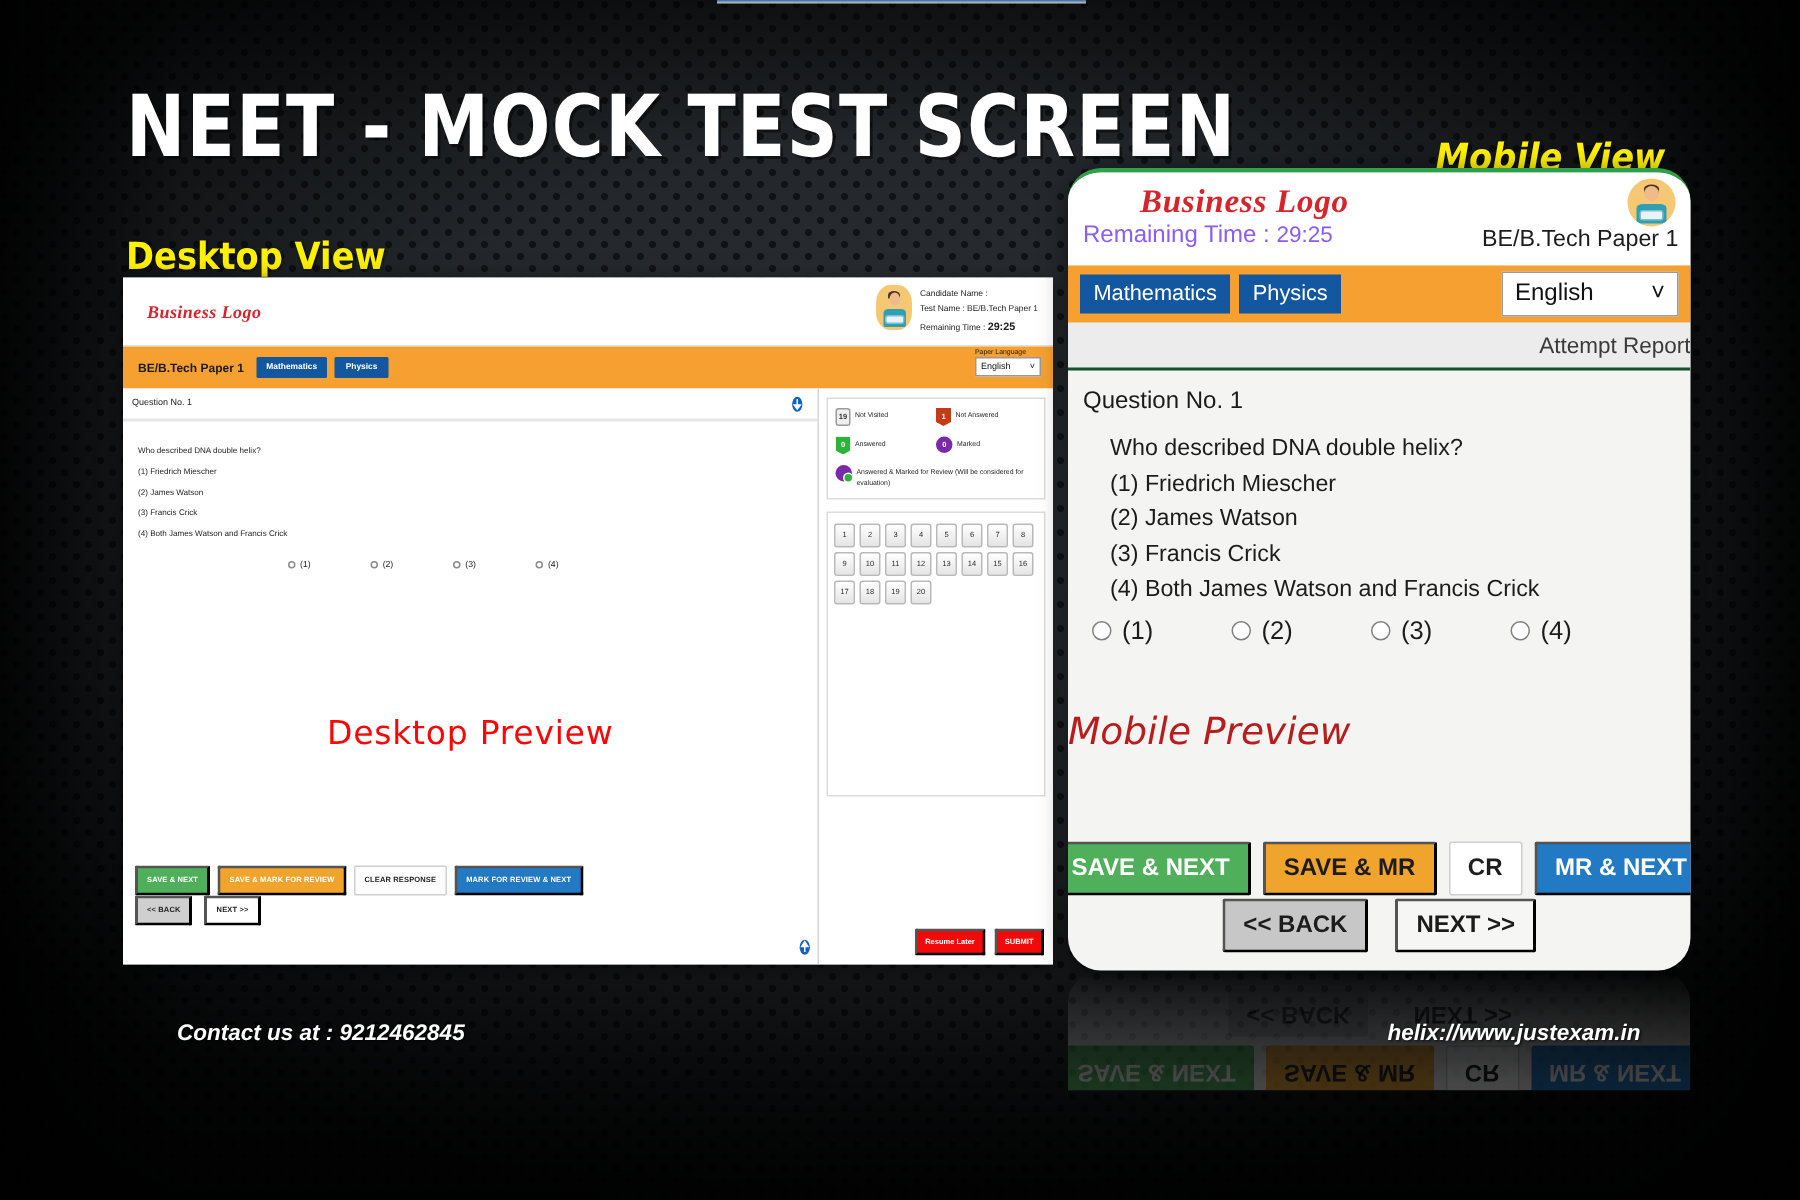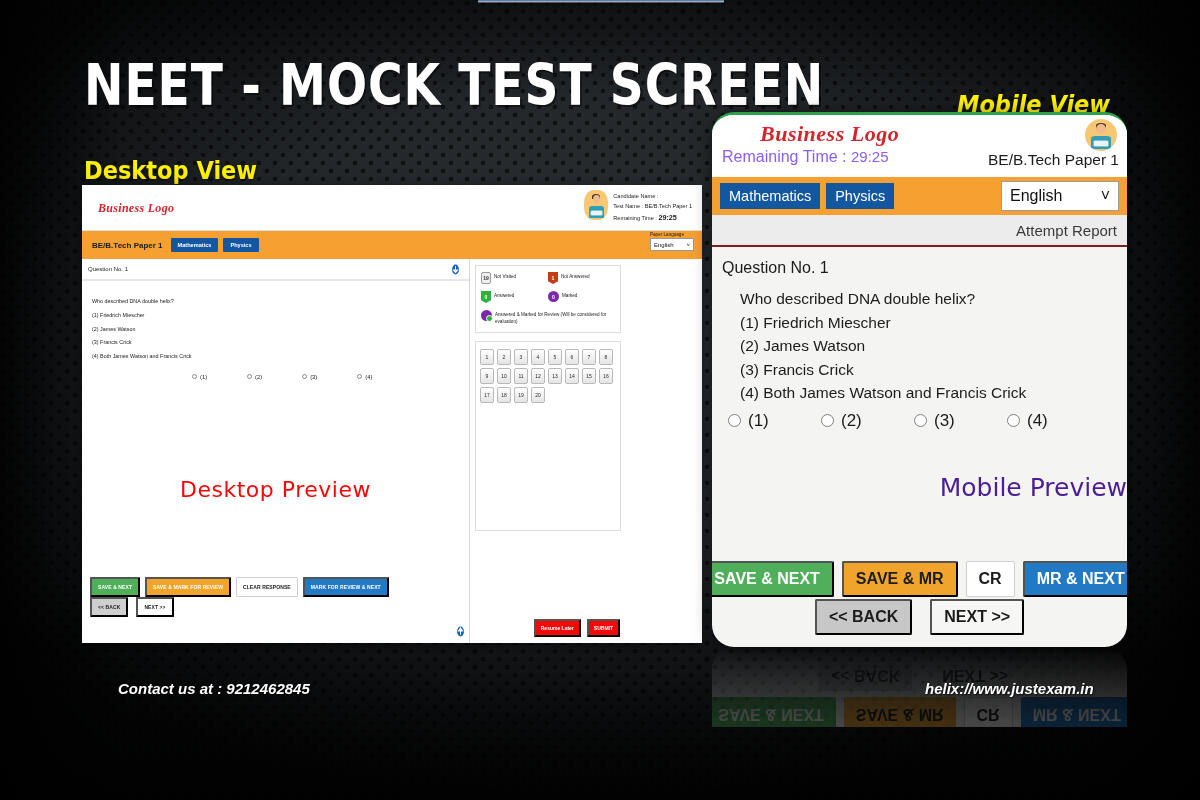--- a/index.html
+++ b/index.html
@@ -130,21 +130,21 @@
   }
   #d-lang-wrap { position: absolute; right: 8px; top: 1px; text-align: left; }
   #d-lang-label { font-size: 4.6px; color: #1a1a1a; }
   #d-lang-select {
     margin-top: 1px; width: 44px; height: 13px; background: #fff; border: 1px solid #999;
     font-size: 6px; display: flex; align-items: center; justify-content: space-between;
     padding: 0 3px; color: #111;
   }
 
   #d-body { display: flex; height: 384px; }
-  #d-left { width: 388px; border-right: 1px solid #d6d6d6; position: relative; background: #fff; }
+  #d-left { width: 464px; border-right: 1px solid #d6d6d6; position: relative; background: #fff; }
   #d-right { width: 156px; background: #fff; position: relative; padding: 6px 5px; }
 
   #d-qhead {
     height: 22px; display: flex; align-items: center; justify-content: space-between;
     padding: 0 8px 0 6px; border-bottom: 2px solid #e6e6e6;
     font-size: 6px; color: #222;
   }
   .arrow-icon { width: 11px; height: 11px; flex: none; }
 
   #d-qbody { padding: 14px 0 0 10px; }
@@ -251,38 +251,38 @@
     padding: 5px 9px; white-space: nowrap;
   }
   #m-lang {
     position: absolute; right: 8px; top: 4px;
     width: 118px; height: 30px; background: #fff; border: 1px solid #9b9b9b;
     display: flex; align-items: center; justify-content: space-between;
     padding: 0 8px; font-size: 16px; color: #111;
   }
   #m-attemptbar {
     background: #ececec; height: 32px; display: flex; align-items: center;
-    justify-content: flex-end; padding-right: 10px;
+    justify-content: flex-end; 
     font-size: 15px; color: #3a3a3a;
-    border-bottom: 2px solid #7f1d1d;
+    border-bottom: 2px solid #14532d;
   }
   #m-qno { padding: 12px 0 0 10px; font-size: 16px; color: #1b1b1b; }
   #m-qbody { padding: 10px 0 0 28px; }
   #m-qbody .qline { font-size: 15.5px; line-height: 1.52; color: #1c1c1c; }
   #m-options {
     display: flex; padding: 6px 0 0 16px; gap: 0;
     font-size: 17px; color: #1c1c1c;
   }
   #m-options .opt { display: flex; align-items: center; gap: 7px; width: 93px; }
   .radio-md { width: 13px; height: 13px; border: 1px solid #808080; border-radius: 50%; background: #fff; flex: none; }
 
   #m-watermark {
-    text-align: right; margin-top: 42px;
+    text-align: left; margin-top: 42px;
     font-family: "DejaVu Sans", sans-serif;
-    font-size: 25px; color: #4c1d95;
+    font-size: 25px; color: #b91c1c; font-style: italic;
   }
 
   #m-btnrow1 {
     position: absolute; left: 0; right: 0; bottom: 50px;
     display: flex; justify-content: center; gap: 8px;
   }
   #m-btnrow2 {
     position: absolute; left: 0; right: 0; bottom: 12px;
     display: flex; justify-content: center; gap: 18px;
   }

